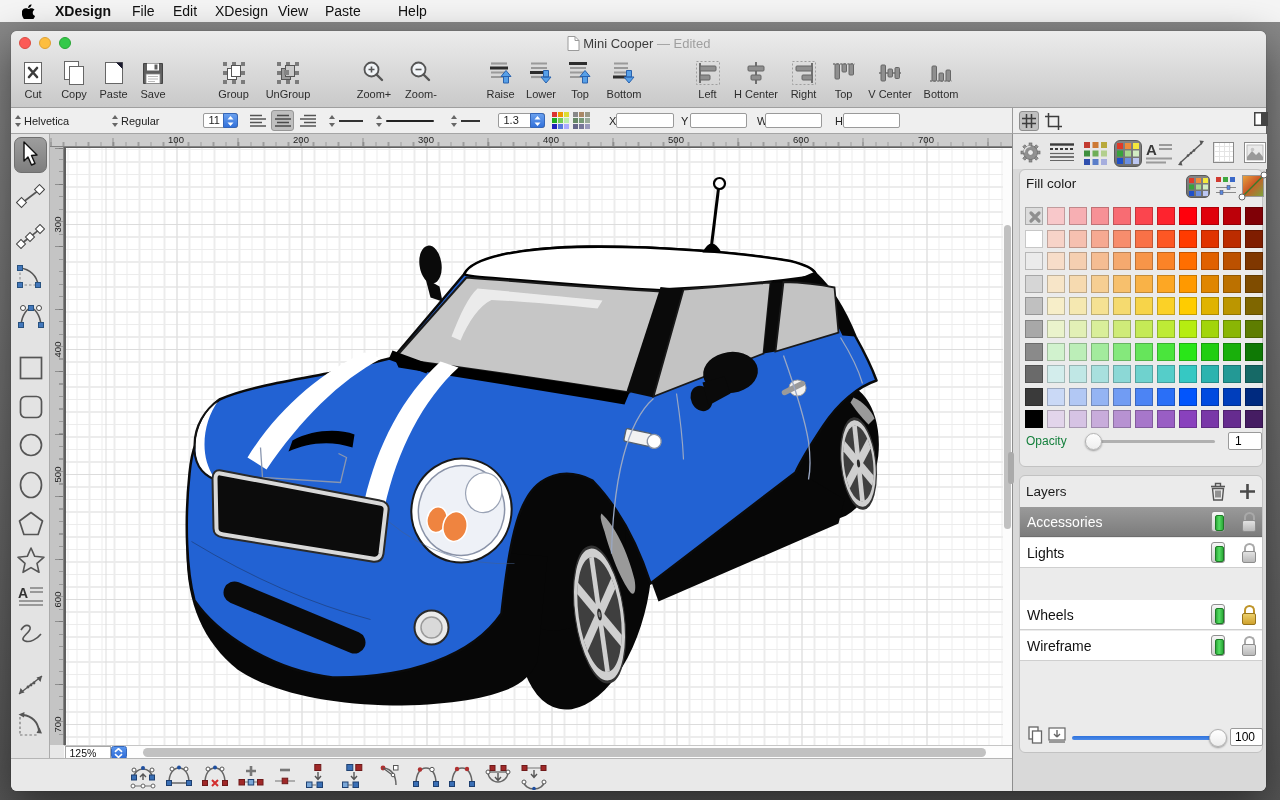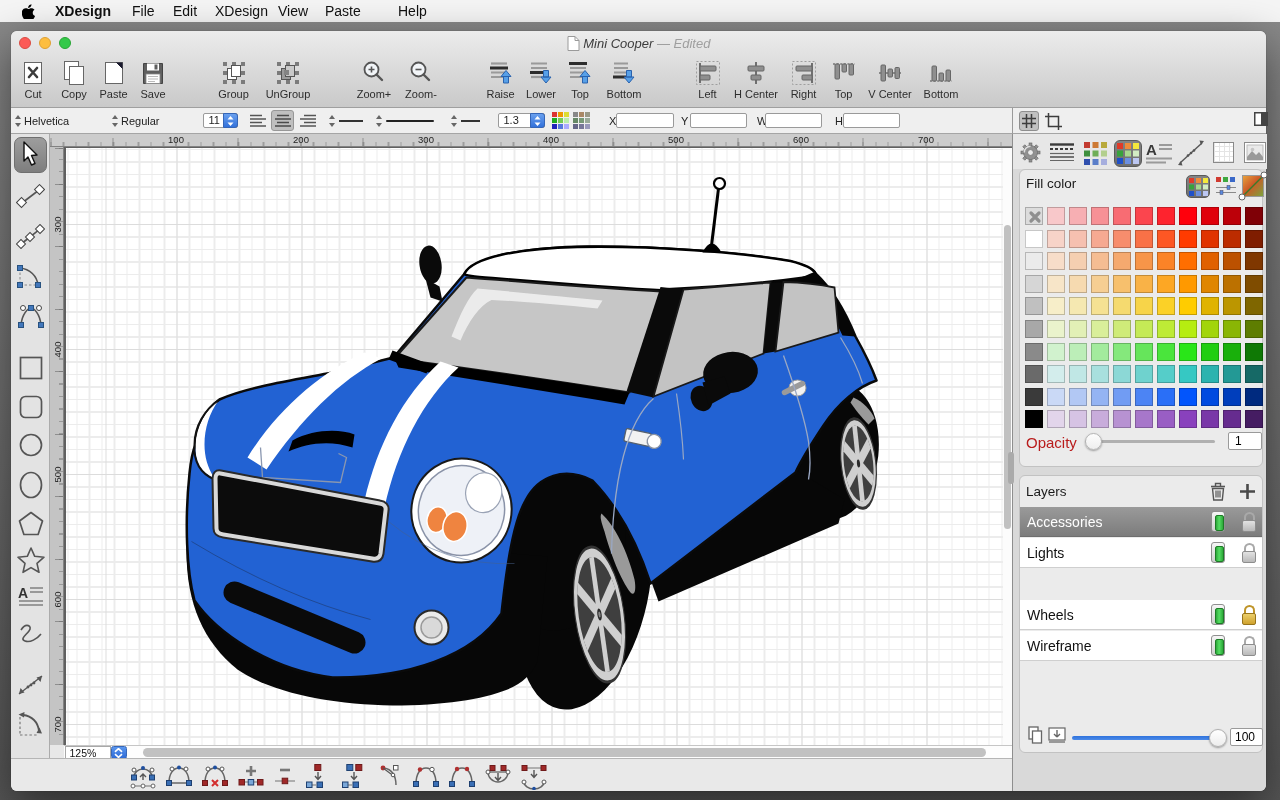--- a/index.html
+++ b/index.html
@@ -3,21 +3,21 @@
 <meta charset="utf-8">
 <style>
 * { margin:0; padding:0; box-sizing:border-box; }
 html,body { width:1280px; height:800px; overflow:hidden; }
 body { font-family:"Liberation Sans", sans-serif; background:linear-gradient(#8a8a8a, #565656); position:relative; }
 .menubar { position:absolute; left:0; top:0; width:1280px; height:22px; background:#f5f5f5; font-size:14px; color:#111; }
 .menubar span { position:absolute; top:3px; }
 .win { position:absolute; left:11px; top:31px; width:1255px; height:760px; background:#e8e8e8; border-radius:6px; box-shadow:0 15px 45px rgba(0,0,0,.5), 0 0 1px rgba(0,0,0,.6); }
 .chrome { position:absolute; left:0; top:0; width:1255px; height:77px; background:linear-gradient(#ececec, #c9c9c9); border-bottom:1px solid #9f9f9f; border-radius:6px 6px 0 0; }
 .tl { position:absolute; top:5.5px; width:12px; height:12px; border-radius:50%; }
-.title { position:absolute; top:5px; width:100%; text-align:center; font-size:13px; color:#3c3c3c;font-style:italic; }
+.title { position:absolute; top:5px; width:100%; text-align:center; font-size:13px; color:#3c3c3c; }
 .title .dim { color:#9f9f9f; }
 .tbtn { position:absolute; top:29px; text-align:center; color:#2d2d2d; font-size:11px; }
 .tbtn svg { display:block; margin:0 auto 2px auto; }
 .formatbar { position:absolute; left:0; top:77px; width:1001px; height:26px; background:#efefef; border-bottom:1px solid #a5a5a5; font-size:11px; color:#222; }
 .panelhead { position:absolute; left:1001px; top:77px; width:254px; height:26px; background:#efefef; border-bottom:1px solid #a5a5a5; border-left:1px solid #9a9a9a; }
 .fitem { position:absolute; top:0; height:26px; line-height:26px; }
 .ffield { position:absolute; top:5px; height:15px; background:#fff; border:1px solid #9a9a9a; border-radius:2px; font-size:11px; }
 
 .palette { position:absolute; left:0; top:103px; width:39px; height:626px; background:#e3e3e3; border-right:1px solid #ababab; }
 .hruler { position:absolute; left:39px; top:103px; width:962px; height:12.5px; background:#ccc; border-bottom:1px solid #828282; }
@@ -808,21 +808,21 @@
           <span class="sw" style="left:44px;top:203.4px;background:#d6c3e4"></span>
           <span class="sw" style="left:66px;top:203.4px;background:#c8acdb"></span>
           <span class="sw" style="left:88px;top:203.4px;background:#b792d2"></span>
           <span class="sw" style="left:110px;top:203.4px;background:#a777ca"></span>
           <span class="sw" style="left:132px;top:203.4px;background:#995ec4"></span>
           <span class="sw" style="left:154px;top:203.4px;background:#8941bd"></span>
           <span class="sw" style="left:176px;top:203.4px;background:#7937a8"></span>
           <span class="sw" style="left:198px;top:203.4px;background:#662c8f"></span>
           <span class="sw" style="left:220px;top:203.4px;background:#451c62"></span>
         </div>
-      <div style="position:absolute;left:6px;top:264px;font-size:15px;color:#b91c1c">Opacity</div>
+      <div style="position:absolute;left:6px;top:264px;font-size:12px;color:#15803d">Opacity</div>
       <div style="position:absolute;left:65px;top:269.5px;width:130px;height:3.5px;background:#b0b0b0;border-radius:2px"></div>
       <div style="position:absolute;left:64.5px;top:262.5px;width:17px;height:17px;background:linear-gradient(#fdfdfd,#eee);border-radius:50%;border:1px solid #b5b5b5;box-shadow:0 1px 2px rgba(0,0,0,.35)"></div>
       <div class="ffield" style="left:208px;top:262px;width:34px;height:18px;line-height:16px;padding-left:6px;font-size:12px">1</div>
     </div>
     <div class="card" style="top:341px;height:278px">
       <div style="position:absolute;left:6px;top:8px;font-size:13.5px;color:#1a1a1a">Layers</div>
       <svg style="position:absolute;left:190px;top:6px" width="16" height="19" viewBox="0 0 16 19">
           <path d="M1 4.5h14" stroke="#555" stroke-width="1.6"></path>
           <path d="M5.5 4V1.5h5V4" fill="none" stroke="#555" stroke-width="1.4"></path>
           <path d="M2.5 6.5h11L12.3 18H3.7z" fill="none" stroke="#555" stroke-width="1.4"></path>

